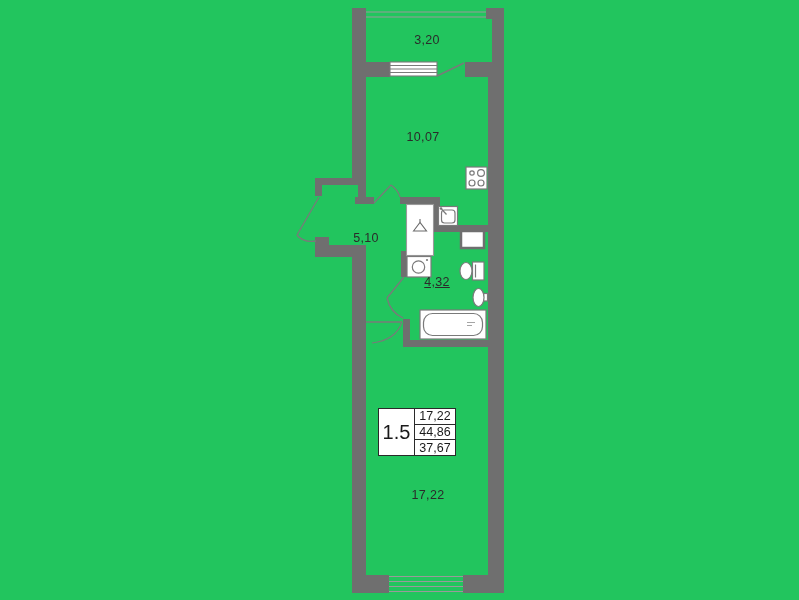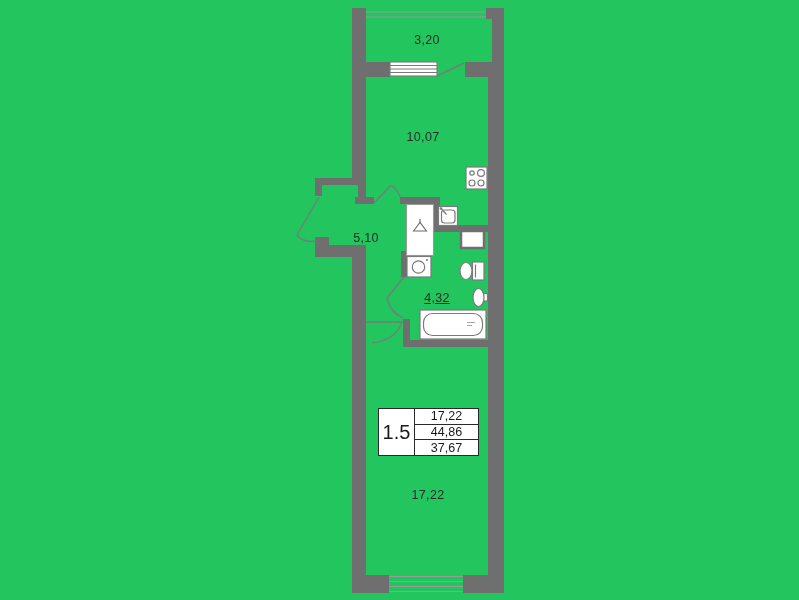--- a/index.html
+++ b/index.html
@@ -1,21 +1,21 @@
 <!DOCTYPE html>
 <html><head>
 <meta charset="utf-8">
 <style>
   html,body{margin:0;padding:0;background:#ffffff;}
   #stage{position:relative;width:799px;height:600px;background:#22c55e;overflow:hidden;
          font-family:"Liberation Sans", sans-serif;}
   #plan-svg{position:absolute;left:0;top:0;}
   .room-label{position:absolute;transform:translate(-50%,-50%);font-size:12.5px;
               color:#2b2b2b;white-space:nowrap;letter-spacing:0.3px;}
-  .infobox{position:absolute;left:378px;top:408px;width:101px;height:48px;
+  .infobox{position:absolute;left:378px;top:408px;width:78px;height:48px;
            display:flex;border:1.5px solid #2a2a2a;background:#ffffff;box-sizing:border-box;}
   .infobox .type-cell{width:36px;display:flex;align-items:center;justify-content:center;
            border-right:1.5px solid #2a2a2a;font-size:20px;color:#1a1a1a;box-sizing:border-box;}
   .infobox .vals{flex:1;display:flex;flex-direction:column;}
   .infobox .vals .v{flex:1;display:flex;align-items:center;justify-content:center;
            font-size:12.5px;color:#1a1a1a;border-bottom:1.2px solid #2a2a2a;box-sizing:border-box;}
   .infobox .vals .v:last-child{border-bottom:none;}
 </style>
 </head>
 <body>
@@ -137,21 +137,21 @@
       <line x1="467" y1="325.5" x2="472" y2="325.5" stroke="#a5a5a5" stroke-width="1"></line>
     </g>
   </svg>
 
   <div class="room-label" style="left:427px;top:40px;">3,20</div>
 
   <div class="room-label" style="left:423px;top:137px;">10,07</div>
 
   <div class="room-label" style="left:366px;top:226px;margin-top:12px;">5,10</div>
 
-  <div class="room-label" style="left:437px;top:298px;text-decoration:underline;">4,32</div>
+  <div class="room-label" style="left:437px;top:282px;text-decoration:underline;">4,32</div>
 
   <div class="room-label" style="left:428px;top:495px;">17,22</div>
 
   <div class="infobox">
     <div class="type-cell">1.5</div>
     <div class="vals">
       <div class="v">17,22</div>
       <div class="v">44,86</div>
       <div class="v">37,67</div>
     </div>

